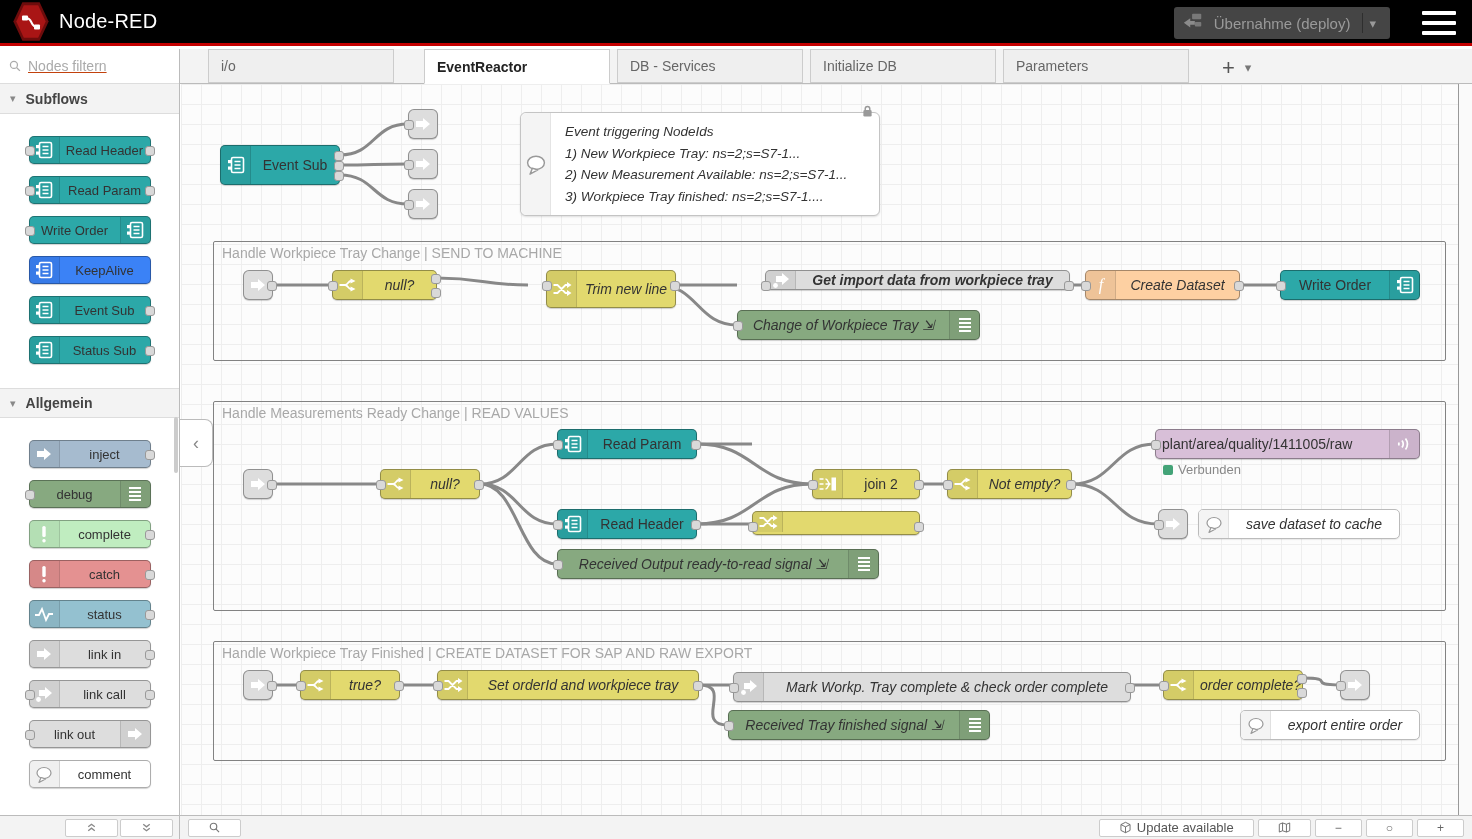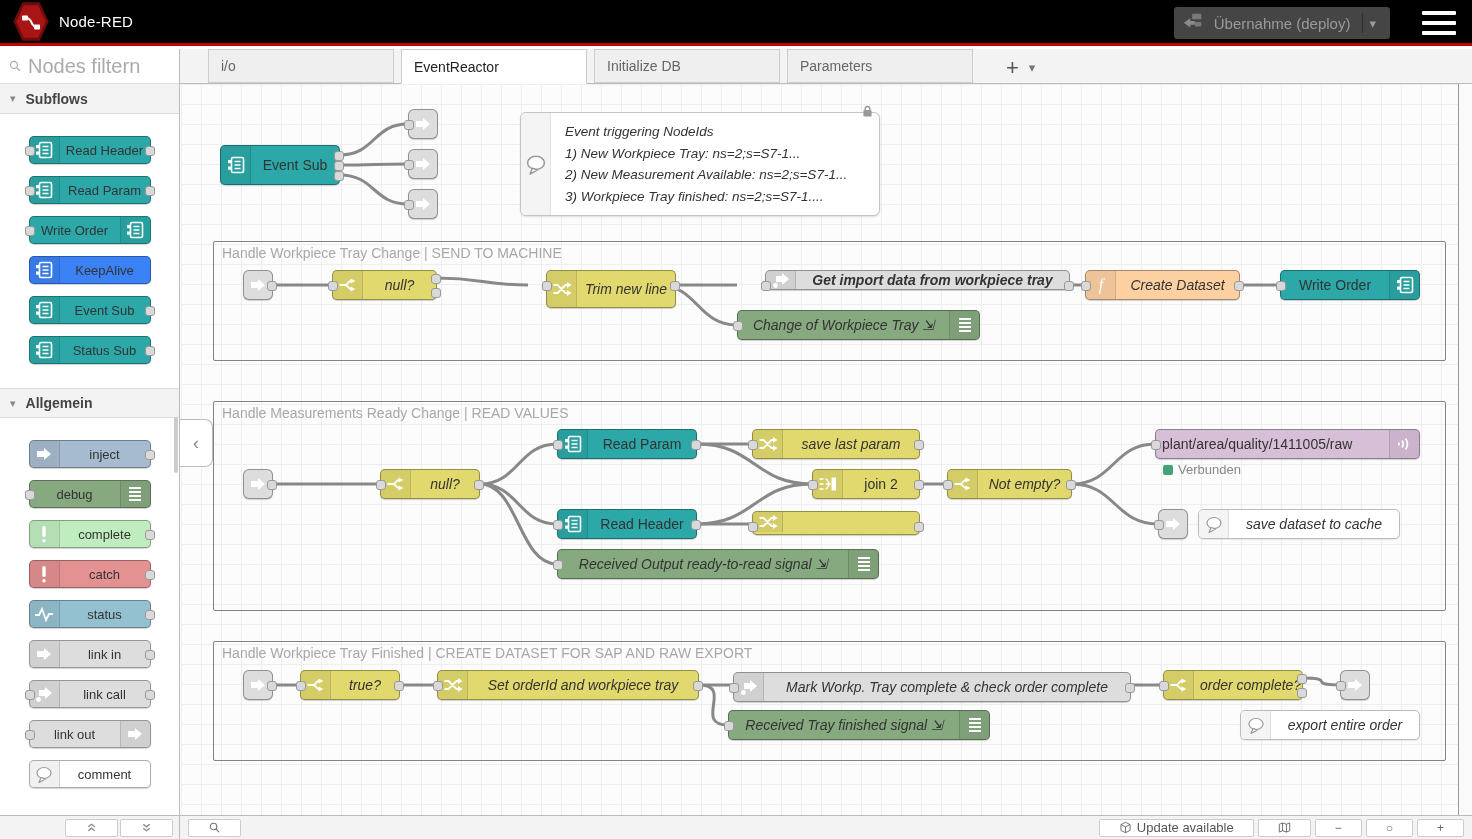--- a/index.html
+++ b/index.html
@@ -9,58 +9,58 @@
 
   
   #header { position:absolute; left:0; top:0; width:1472px; height:46px;
     background:#000; border-bottom:3px solid #c40000; display:flex; align-items:center; z-index:10;}
   .logo-hex { width:36px; height:40px; margin-left:13px; position:relative;
     clip-path:polygon(26% 2%, 74% 2%, 99% 50%, 74% 98%, 26% 98%, 1% 50%); background:#6d0c0c;
     display:flex; align-items:center; justify-content:center;}
   .logo-hex .inner { width:30px; height:34px;
     clip-path:polygon(26% 2%, 74% 2%, 99% 50%, 74% 98%, 26% 98%, 1% 50%); background:#a91515;
     display:flex; align-items:center; justify-content:center;}
-  #header .title { color:#fff; font-size:15px; margin-left:10px; font-weight:400; letter-spacing:.2px;}
+  #header .title { color:#fff; font-size:20px; margin-left:10px; font-weight:400; letter-spacing:.2px;}
   #deploy-btn { position:absolute; right:82px; top:7px; height:32px; min-width:206px;
     background:#454545; border-radius:3px; display:flex; align-items:center; padding:0 8px; cursor:pointer;}
   #deploy-btn .dlabel { color:#9a9a9a; font-size:15px; margin:0 10px; }
   #deploy-btn .sep { width:1px; height:20px; background:#2e2e2e; margin-left:2px;}
   #deploy-btn .caret { color:#9a9a9a; font-size:13px; padding:0 6px; }
   #menu-btn { position:absolute; right:16px; top:11px; width:34px; height:24px; cursor:pointer;
     display:flex; flex-direction:column; justify-content:space-between; }
   #menu-btn span { height:4px; background:#fff; border-radius:1px; }
 
   
   #palette { position:absolute; left:0; top:49px; width:180px; height:766px; background:#fff;
     border-right:1px solid #bbb; overflow:hidden; }
   #palette-search { height:35px; border-bottom:1px solid #ddd; display:flex; align-items:center; padding:0 8px;}
   #palette-search svg { width:14px; height:14px; opacity:.7;}
-  #palette-search input { border:none; outline:none; font-size:20px; color:#c2410c; margin-left:6px; width:140px;
-    font-family:"Liberation Sans", sans-serif;}
+  #palette-search input { border:none; outline:none; font-size:14px; color:#c2410c; margin-left:6px; width:140px;
+    font-family:"Liberation Sans", sans-serif;text-decoration:underline;}
   #palette-search input::placeholder { color:#aaa; }
   .psec-head { height:30px; background:#f3f3f3; border-bottom:1px solid #ddd; border-top:1px solid #ddd;
     display:flex; align-items:center; padding:0 10px; cursor:pointer;}
   .psec-head:first-of-type { border-top:none;}
   .psec-head .chev { color:#888; font-size:11px; margin-right:10px;}
   .psec-head .ptitle { font-weight:bold; font-size:14px; color:#444;}
   .psec-items { padding:22px 0 12px 0; }
   .pnode { position:relative; width:122px; height:28px; margin:0 auto 12px auto;
     border:1px solid rgba(0,0,0,.32); border-radius:5px; display:flex; align-items:center;
     box-shadow:0 1px 1px rgba(0,0,0,.18); cursor:grab; }
   .pnode .lbl { flex:1; text-align:center; font-size:13px; color:#333; white-space:nowrap; overflow:hidden;}
   #palette-scrollbar { position:absolute; right:1px; top:368px; width:4px; height:56px; background:#ccc;
     border-radius:2px;}
 
   
   #tabbar { position:absolute; left:180px; top:49px; width:1292px; height:35px; background:#f3f3f3;
     border-bottom:1px solid #bbb; display:flex; align-items:flex-end; padding-left:28px; }
   .tab { width:186px; height:34px; margin-right:7px; background:#efefef; border:1px solid #ccc;
     display:flex; align-items:center; padding:0 12px; font-size:14px; color:#666; cursor:pointer;
     white-space:nowrap; overflow:hidden;}
-  .tab.active { background:#fff; color:#222; font-weight:normal; border-bottom-color:#fff; height:35px; margin-bottom:-1px; z-index:2;}
+  .tab.active { background:#fff; color:#222; font-weight:bold; border-bottom-color:#fff; height:35px; margin-bottom:-1px; z-index:2;margin-left:23px;}
   #tab-add { margin-left:18px; color:#555; font-size:22px; line-height:30px; cursor:pointer; padding:0 8px;}
   #tab-caret { color:#777; font-size:13px; cursor:pointer; padding:0 6px 8px 2px;}
 
   
   #canvas { position:absolute; left:181px; top:84px; width:1277px; height:731px; overflow:hidden;
     background-color:#fcfcfc;
     background-image:linear-gradient(#eee 1px, transparent 1px),
                      linear-gradient(90deg,#eee 1px, transparent 1px);
     background-size:20px 20px; }
   #wires { position:absolute; left:0; top:0; z-index:2; }
@@ -329,20 +329,23 @@
 
 <div id="tabbar">
   <div id="tab-list" style="display:flex;align-items:flex-end;">
       <div class="tab">
         <span>i/o</span>
       </div>
       <div class="tab active">
         <span>EventReactor</span>
       </div>
       <div class="tab">
+        <span>DB - Services</span>
+      </div>
+      <div class="tab">
         <span>Initialize DB</span>
       </div>
       <div class="tab">
         <span>Parameters</span>
       </div>
     </div>
   <span id="tab-add">+</span>
   <span id="tab-caret">▾</span>
 </div>
 
@@ -542,31 +545,20 @@
     </div>
     <div class="node" style="left: 376px; top: 465px; width: 322px; height: 30px; background: rgb(135, 169, 128);">
       <span class="lbl it">Received Output ready-to-read signal ⇲</span>
       <span class="icon-sec right">
         <svg viewBox="0 0 20 20" stroke="#fff" stroke-width="2.2">
           <path d="M4 4h12M4 8h12M4 12h12M4 16h12"></path>
         </svg>
       </span>
       <span class="port" style="left: -5px; top: 10px;"></span>
     </div>
-    <div class="node" style="left: 571px; top: 345px; width: 168px; height: 30px; background: rgb(226, 217, 110);">
-      <span class="icon-sec left">
-        <svg viewBox="0 0 20 20" fill="none" stroke="#fff" stroke-width="1.8">
-          <path d="M1.5 6h4l8 8h3M1.5 14h4l8-8h3"></path>
-          <path d="M15 3l4.5 3-4.5 3zM15 11l4.5 3-4.5 3z" fill="#fff" stroke="none"></path>
-        </svg>
-      </span>
-      <span class="lbl it">save last param</span>
-      <span class="port" style="left: -5px; top: 10px;"></span>
-      <span class="port" style="right: -5px; top: 10px;"></span>
-    </div>
     <div class="node" style="left: 571px; top: 427px; width: 168px; height: 24px; background: rgb(226, 217, 110); flex-direction: column;">
       <span class="icon-sec left">
         <svg viewBox="0 0 20 20" fill="none" stroke="#fff" stroke-width="1.8">
           <path d="M1.5 6h4l8 8h3M1.5 14h4l8-8h3"></path>
           <path d="M15 3l4.5 3-4.5 3zM15 11l4.5 3-4.5 3z" fill="#fff" stroke="none"></path>
         </svg>
       </span>
       <span class="lbl it">save last header</span>
       <span class="port" style="left: -5px; top: 10px;"></span>
       <span class="port" style="right: -5px; top: 10px;"></span>

